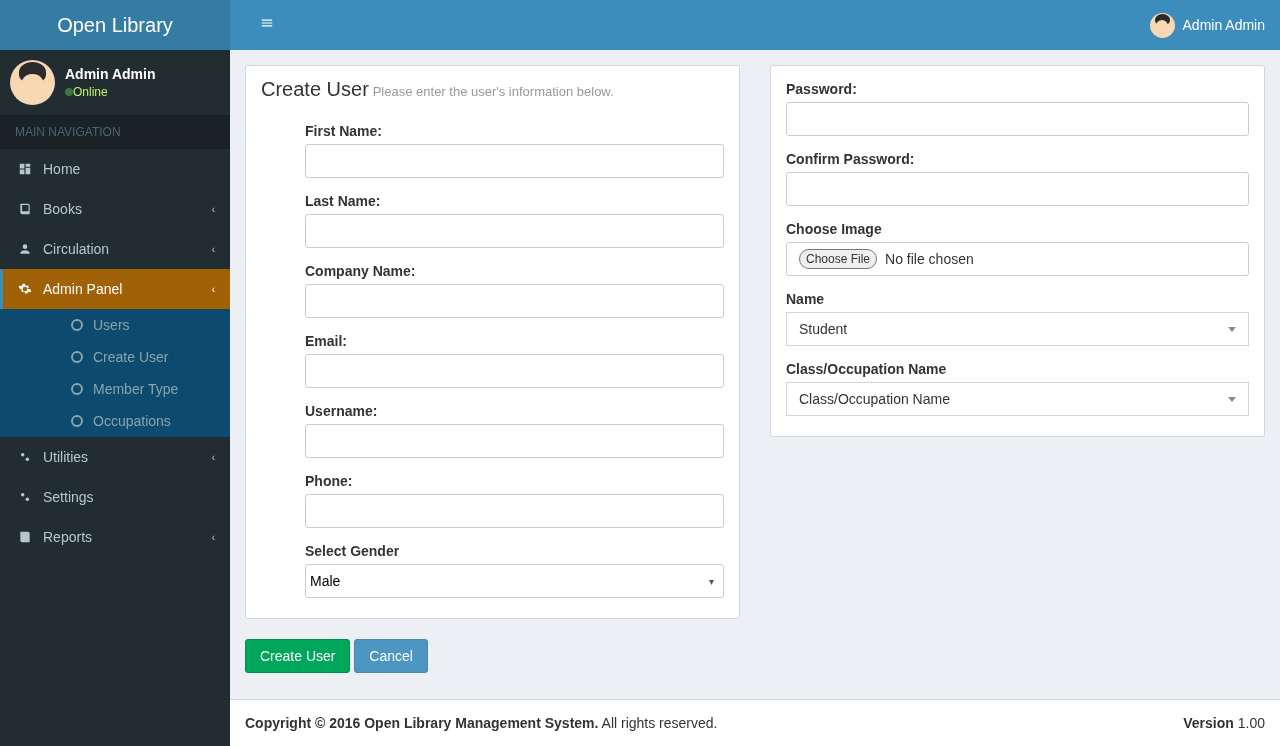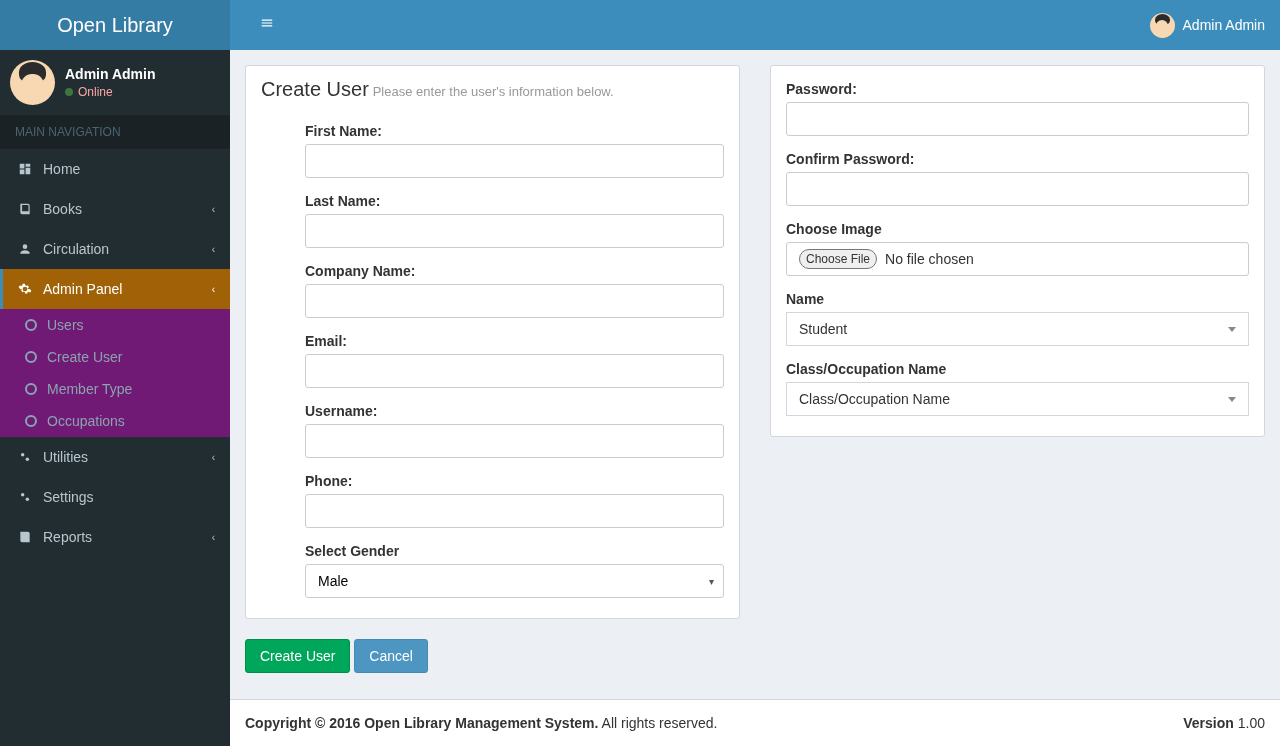--- a/index.html
+++ b/index.html
@@ -13,48 +13,48 @@
 .sidebar-toggle { color: #fff; cursor: pointer; padding: 15px; font-size: 16px; }
 .navbar-right { display: flex; align-items: center; color: #fff; gap: 8px; }
 .user-avatar-sm { width: 25px; height: 25px; border-radius: 50%; background: #f8d7b3; position: relative; overflow: hidden; }
 
 
 .sidebar { width: 230px; background: #222d32; position: absolute; top: 50px; bottom: 0; left: 0; }
 .user-panel { padding: 10px; display: flex; align-items: center; gap: 10px; }
 .user-avatar { width: 45px; height: 45px; border-radius: 50%; background: #f8d7b3; flex-shrink: 0; position: relative; overflow: hidden; }
 .user-info { color: #fff; }
 .user-info .name { font-weight: 600; font-size: 14px; }
-.user-info .status { font-size: 12px; color: #fca5a5; display: flex; align-items: center; gap: 5px; margin-top: 3px; }
+.user-info .status { font-size: 12px; color: #bef264; display: flex; align-items: center; margin-top: 3px; }
 .status-dot { width: 8px; height: 8px; border-radius: 50%; background: #3c763d; display: inline-block; }
 .nav-header { color: #4b646f; background: #1a2226; padding: 10px 15px; font-size: 12px; }
 .sidebar-menu { list-style: none; }
 .sidebar-menu > li > a { display: flex; align-items: center; padding: 12px 15px; color: #b8c7ce; text-decoration: none; position: relative; }
 .sidebar-menu > li.active > a { background: #a16207; color: #fff; border-left: 3px solid #3c8dbc; padding-left: 12px; }
 .sidebar-menu .icon { width: 20px; margin-right: 8px; display: inline-flex; align-items: center; justify-content: center; }
 .sidebar-menu .chevron { position: absolute; right: 15px; font-size: 10px; }
-.treeview-menu { list-style: none; background: #701a75; }
+.treeview-menu { list-style: none; background: #0c4a6e; padding-left: 46px; }
 .treeview-menu li a { display: flex; align-items: center; padding: 8px 15px 8px 25px; color: #8aa4af; text-decoration: none; font-size: 14px; }
 .circle-icon { width: 12px; height: 12px; border: 2px solid currentColor; border-radius: 50%; display: inline-block; margin-right: 10px; flex-shrink: 0; }
 
 
 .content-wrapper { margin-left: 230px; flex: 1; background: #ecf0f5; min-height: 646px; }
 .content { padding: 15px; }
 .row { display: flex; gap: 30px; margin: 0; }
 .col { flex: 1; }
 .box { background: #fff; border-radius: 3px; border: 1px solid #d2d6de; margin-bottom: 20px; }
 .box-header { padding: 12px 15px; }
 .box-title { font-size: 20px; font-weight: 400; }
 .box-subtitle { font-size: 13px; color: #999; font-weight: 400; }
 .box-body { padding: 10px 15px 15px; margin-left: 44px; }
 .box-body-top { padding: 15px 15px 15px; }
 
 .form-group { margin-bottom: 15px; }
 .form-group label { display: block; font-weight: 700; margin-bottom: 5px; font-size: 14px; }
 .form-group label.normal { font-weight: 400; }
-.form-control { width: 100%; height: 34px; padding: 6px 12px; border: 1px solid #ccc; border-radius: 3px; font-size: 14px; background: #fff; }
+.form-control { width: 100%; height: 34px; padding: 6px 4px; border: 1px solid #ccc; border-radius: 3px; font-size: 14px; background: #fff; }
 select.form-control { appearance: none; -webkit-appearance: none; }
 .select-wrap { position: relative; }
 .select-caret { position: absolute; right: 10px; top: 50%; transform: translateY(-50%); pointer-events: none; font-size: 10px; color: #555; }
 .select2 { background: #fff; height: 34px; border: 1px solid #d2d6de; border-radius: 0; padding: 6px 12px; display: flex; align-items: center; justify-content: space-between; cursor: pointer; }
 .select2 .caret { border-top: 5px solid #888; border-left: 4px solid transparent; border-right: 4px solid transparent; }
 .file-input-wrap { border: 1px solid #ccc; border-radius: 3px; padding: 6px 12px; display: flex; align-items: center; gap: 8px; height: 34px; }
 .file-btn { font-size: 12px; padding: 2px 6px; border: 1px solid #767676; background: #efefef; border-radius: 10px; cursor: pointer; }
 .file-text { font-size: 14px; color: #333; }
 
 .btn { display: inline-block; padding: 8px 14px; border-radius: 3px; border: 1px solid transparent; cursor: pointer; font-size: 14px; color: #fff; }

